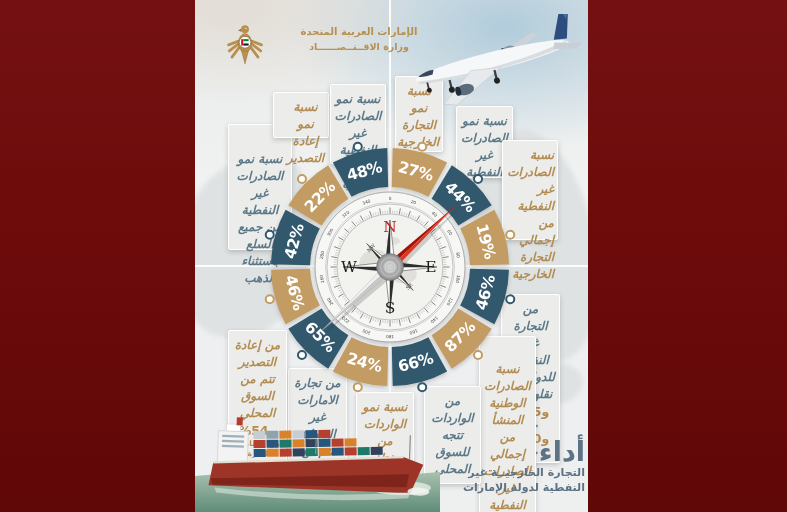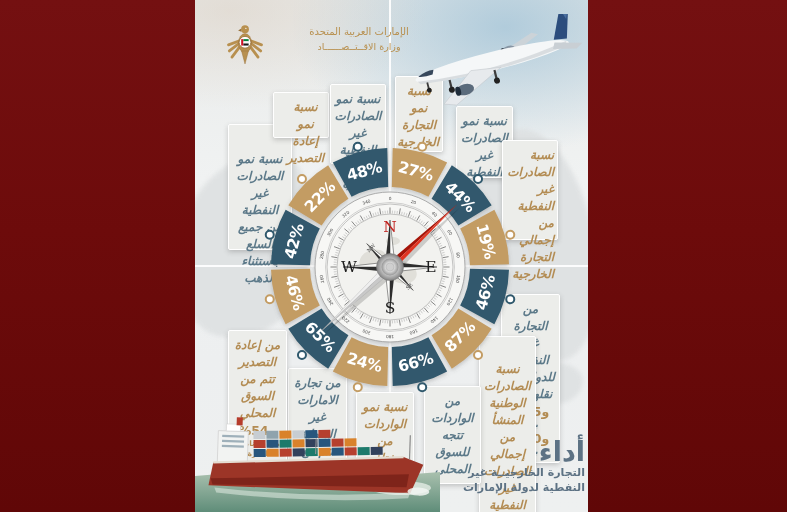--- a/index.html
+++ b/index.html
@@ -19,21 +19,21 @@
   .blob{position:absolute;background:#dde0e1;filter:blur(2px);opacity:.85;}
   .b1{left:-14px;top:150px;width:130px;height:190px;border-radius:62% 38% 55% 45%/48% 60% 40% 52%;transform:rotate(14deg);}
   .b2{left:282px;top:128px;width:118px;height:235px;border-radius:48% 52% 42% 58%/40% 55% 45% 60%;transform:rotate(-8deg);}
   .b3{left:326px;top:362px;width:62px;height:42px;border-radius:50% 50% 45% 55%/55% 45% 55% 45%;}
   .vline{position:absolute;left:194px;top:0;width:2px;height:512px;background:rgba(255,255,255,.9);}
   .hline{position:absolute;left:0;top:265px;width:393px;height:2px;background:rgba(255,255,255,.9);}
   .plane{position:absolute;left:212px;top:14px;width:180px;height:92px;}
   .ship{position:absolute;left:0;top:392px;width:245px;height:120px;}
   .header{position:absolute;left:26px;top:18px;width:230px;height:56px;}
   .emblem{position:absolute;left:4px;top:2px;width:40px;height:48px;}
-  .org{position:absolute;left:58px;top:8px;width:160px;text-align:center;direction:rtl;color:#b8904f;font-weight:normal;}
+  .org{position:absolute;left:58px;top:8px;width:160px;text-align:center;direction:rtl;color:#b8904f;font-weight:bold;}
   .org-l1{font-size:10px;letter-spacing:.2px;}
   .org-l2{font-size:9.5px;margin-top:4px;}
   #cards-layer .card{
     position:absolute;background:#ecedea;border:1.5px solid #ffffff;border-radius:2px;
     box-shadow:0 2px 5px rgba(80,80,80,.28);direction:rtl;text-align:center;
     font-weight:bold;box-sizing:border-box;padding:6px 3px 5px;
   }
   .card .lbl{font-size:12px;line-height:1.42;font-style:italic;}
   .gold-text{color:#b38c53;}
   .blue-text{color:#5c7989;}

